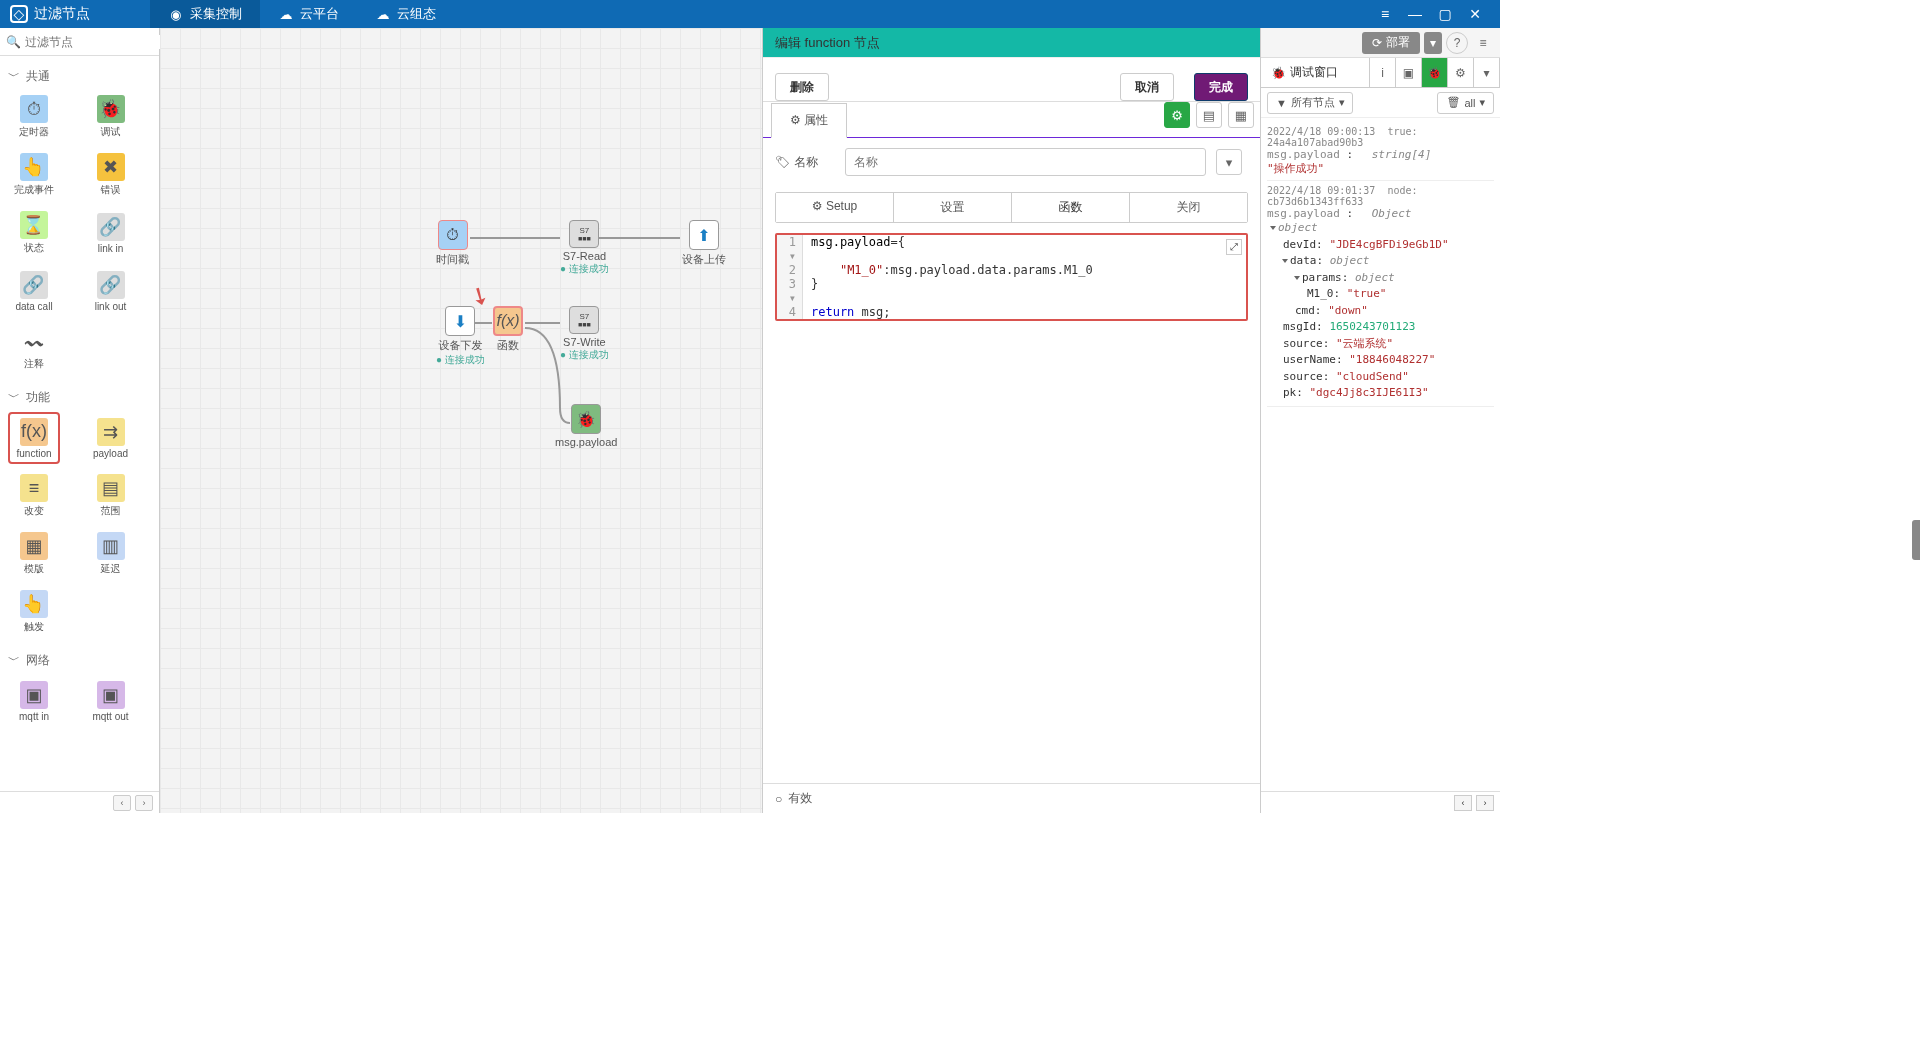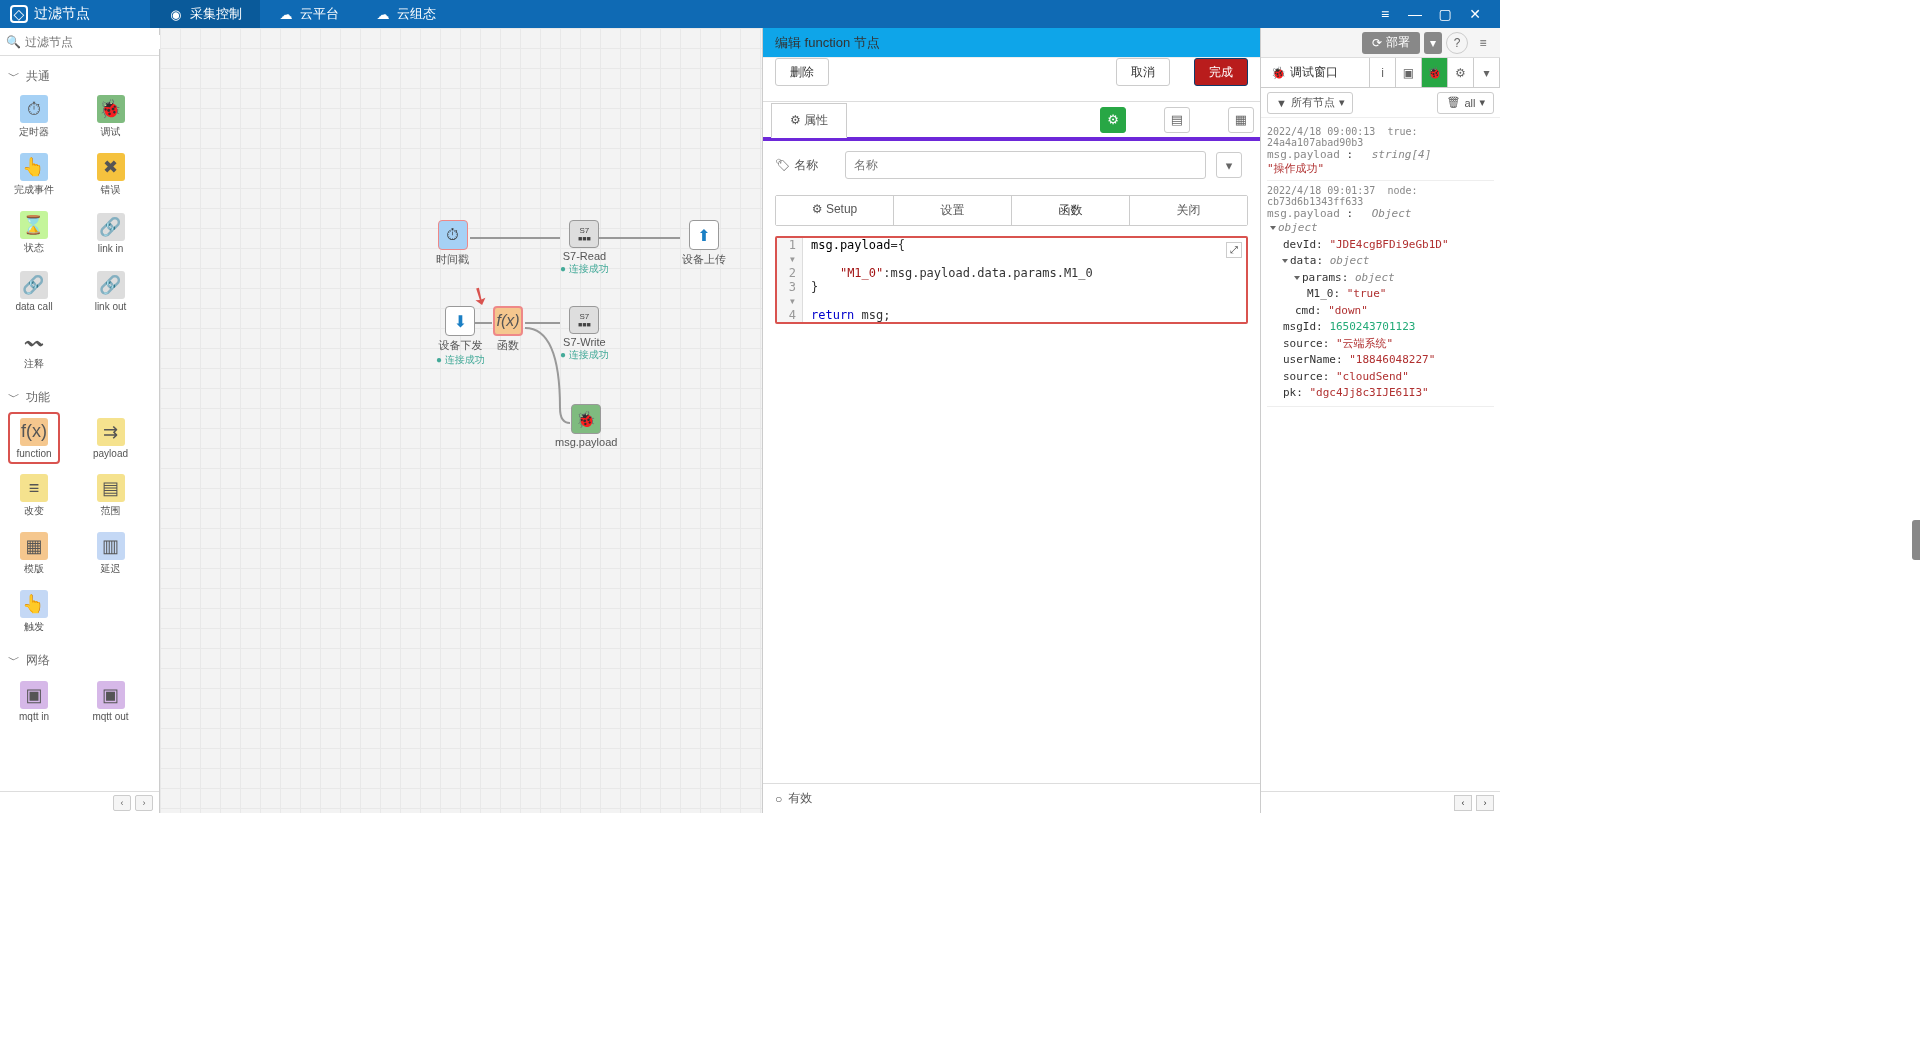--- a/index.html
+++ b/index.html
@@ -45,25 +45,25 @@
   #f3f3f3; overflow: hidden; }
 .flow-node { position: absolute; display: flex; flex-direction: column; align-items: center; }
 .fn-box { width: 30px; height: 30px; border: 1px solid #999; border-radius: 4px; background: #fff; display: flex; align-items: center; justify-content: center; font-size: 16px; }
 .fn-box.s7 { background: #dedede; width: 30px; height: 28px; font-size: 9px; color: #444; flex-direction: column; }
 .fn-lbl { font-size: 11px; color: #555; margin-top: 2px; text-align: center; white-space: nowrap; }
 .fn-sub { font-size: 10px; color: #4a9; }
 .arrow-annotation { position: absolute; color: #d9534f; font-size: 24px; transform: rotate(30deg); }
 
 
 .edit-panel { width: 498px; background: #fff; border-left: 1px solid #ccc; display: flex; flex-direction: column; }
-.ep-header { height: 30px; padding: 0 12px; display: flex; align-items: center; font-size: 13px; font-weight: 500; background: #0ea5e9; border-bottom: 1px solid #eee; }
-.ep-actions { height: 44px; display: flex; align-items: flex-start; padding: 0 12px; gap: 4px; border-bottom: 1px solid #ddd; }
+.ep-header { height: 30px; padding: 0 12px; display: flex; align-items: center; font-size: 13px; font-weight: 500; background: #14b8a6; border-bottom: 1px solid #eee; }
+.ep-actions { height: 44px; display: flex; align-items: flex-end; padding: 0 12px; gap: 20px; border-bottom: 1px solid #ddd; font-weight: bold; }
 .ep-btn { height: 28px; padding: 0 14px; border: 1px solid #ccc; border-radius: 3px; background: #fff; cursor: pointer; font-size: 12px; display: flex; align-items: center; }
-.ep-btn.primary { background: #b91c1c; color: #fff; border-color: #0f3b6b; margin-left: 20px; }
-.ep-tabrow { display: flex; border-bottom: 4px solid #6d28d9; padding-left: 8px; align-items: center; gap: 32px; }
+.ep-btn.primary { background: #701a75; color: #fff; border-color: #0f3b6b; }
+.ep-tabrow { display: flex; border-bottom: 1px solid #6d28d9; padding-left: 8px; align-items: flex-start; }
 .ep-tab { padding: 8px 18px; border: 1px solid transparent; border-bottom: none; cursor: pointer; font-size: 12px; color: #555; position: relative; top: 1px; background: #fff; }
 .ep-tab.active { border-color: #ccc; border-bottom: 1px solid #fff; }
 .ep-tabrow .sp { flex: 1; }
 .ep-iconbtn { width: 26px; height: 26px; border: 1px solid #ccc; border-radius: 3px; margin-right: 6px; display: flex; align-items: center; justify-content: center; cursor: pointer; font-size: 13px; background: #fff; color: #666; }
 .ep-iconbtn.green { background: #28a745; color: #fff; border-color: #28a745; }
 .ep-body { flex: 1; padding: 10px 12px; display: flex; flex-direction: column; gap: 10px; overflow: hidden; }
 .ep-row { display: flex; align-items: center; gap: 10px; }
 .ep-row label { width: 60px; color: #555; display: flex; align-items: center; gap: 4px; }
 .ep-row input[type=text] { flex: 1; height: 28px; border: 1px solid #ccc; border-radius: 3px; padding: 0 8px; font-size: 12px; }
 .ep-subtabs { display: flex; border: 1px solid #ccc; border-radius: 2px; margin-top: 6px; }

